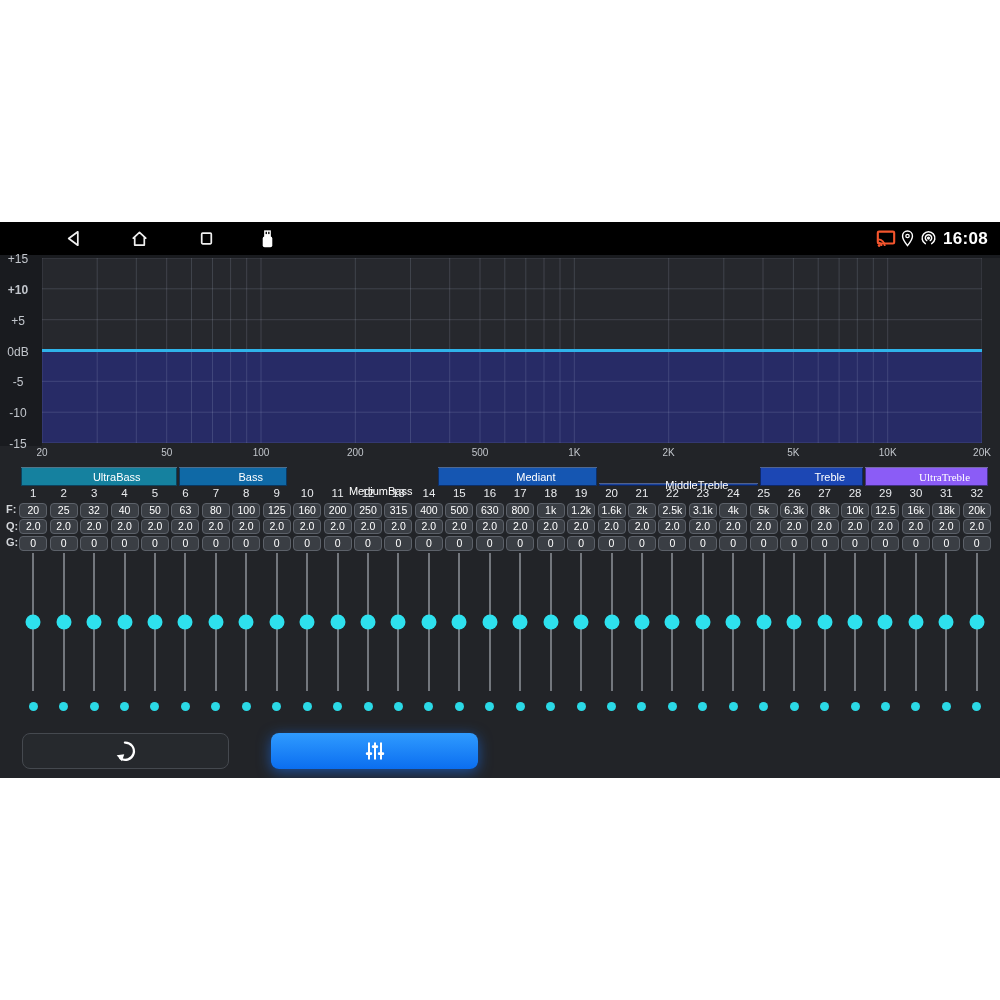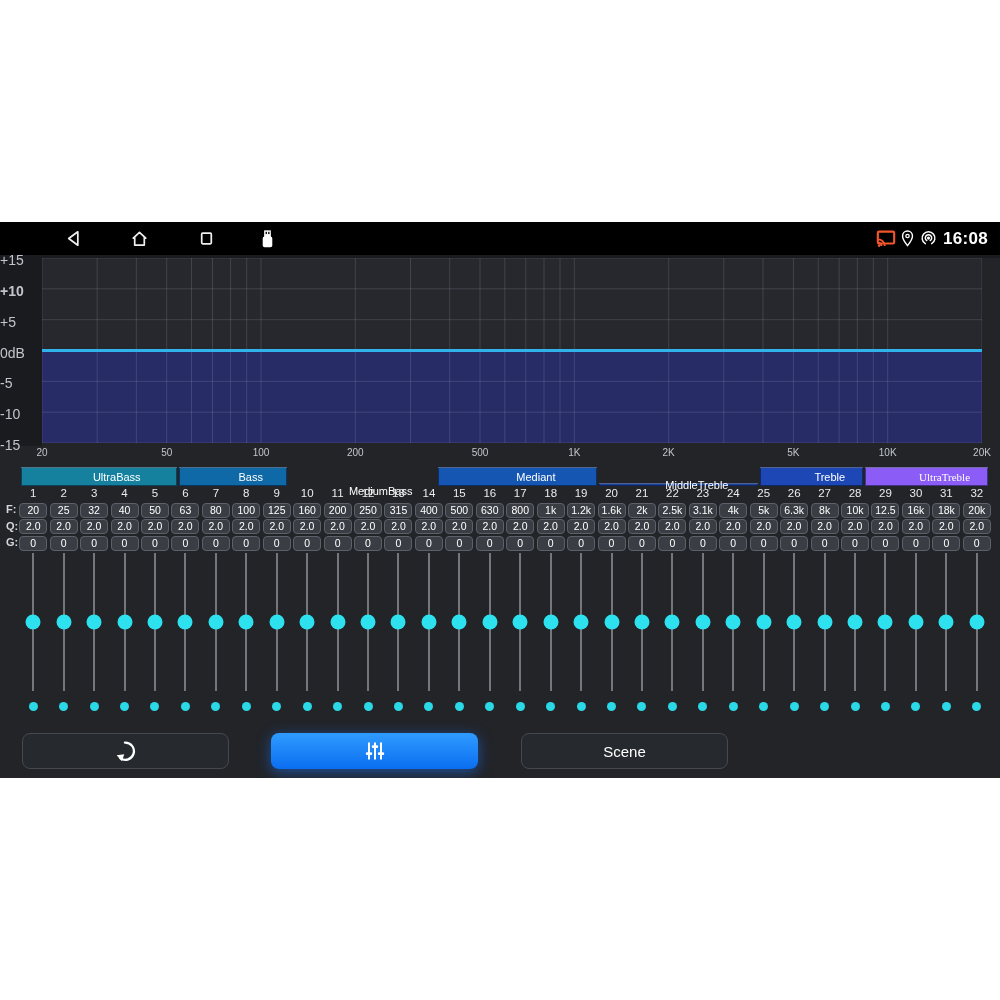--- a/index.html
+++ b/index.html
@@ -9,21 +9,21 @@
   
   .statusbar{position:absolute;top:0;left:0;width:1000px;height:33px;background:#000;}
   .nav-icon{position:absolute;top:5px;width:23px;height:23px;}
   .right-cluster{position:absolute;right:12px;top:0;height:33px;display:flex;align-items:center;gap:3px;}
   .clock{color:#fff;font-size:17px;font-weight:bold;letter-spacing:.3px;margin-left:2px;}
 
   
   .graph-topstrip{position:absolute;left:0;top:33px;width:1000px;height:3px;background:#191b1f;}
   .graph-gutter{position:absolute;left:0;top:33px;width:42px;height:191px;background:#191b1f;}
   #plot{position:absolute;left:42px;top:36px;display:block;}
-  .ylab{position:absolute;left:0;width:36px;text-align:left;font-size:14px;color:#c2c6cc;}
+  .ylab{position:absolute;left:0;width:36px;text-align:center;font-size:12px;color:#c2c6cc;}
   .xlab{position:absolute;top:225px;font-size:10px;color:#c2c6cc;transform:translateX(-50%);}
 
   
   .bandrow{position:absolute;left:21px;top:245px;width:967px;height:19px;display:flex;gap:2px;}
   .band{display:flex;align-items:center;justify-content:center;color:#fff;font-size:11px;
         box-shadow:inset 0 1px 0 rgba(255,255,255,.28), inset 0 0 0 1px rgba(8,14,40,.55);padding-left:36px;}
 
   
   .channels{position:absolute;left:18px;top:264px;width:974px;display:flex;}
   .col{flex:1;display:flex;flex-direction:column;align-items:center;}
@@ -470,23 +470,20 @@
   <div class="fbtn active" style="left:271px">
     <svg width="26" height="26" viewBox="0 0 26 26">
       <line x1="7" y1="4.5" x2="7" y2="21.5" stroke="#fff" stroke-width="2"></line>
       <line x1="13" y1="4.5" x2="13" y2="21.5" stroke="#fff" stroke-width="2"></line>
       <line x1="19" y1="4.5" x2="19" y2="21.5" stroke="#fff" stroke-width="2"></line>
       <rect x="3.8" y="14.2" width="6.4" height="2.8" rx="1.3" fill="#fff"></rect>
       <rect x="9.8" y="7.2" width="6.4" height="2.8" rx="1.3" fill="#fff"></rect>
       <rect x="15.8" y="14.2" width="6.4" height="2.8" rx="1.3" fill="#fff"></rect>
     </svg>
   </div>
-  <div class="fbtn" style="left:521px">
-    <span>Scene</span>
-  </div>
 
 <div class="ylab" style="top: 30px;">+15</div>
     <div class="ylab" style="top: 60.8333px; font-weight: bold;">+10</div>
     <div class="ylab" style="top: 91.6667px;">+5</div>
     <div class="ylab" style="top: 122.5px;">0dB</div>
     <div class="ylab" style="top: 153.333px;">-5</div>
     <div class="ylab" style="top: 184.167px;">-10</div>
     <div class="ylab" style="top: 215px;">-15</div>
     <div class="xlab" style="left: 42px;">20</div>
     <div class="xlab" style="left: 166.688px;">50</div>

